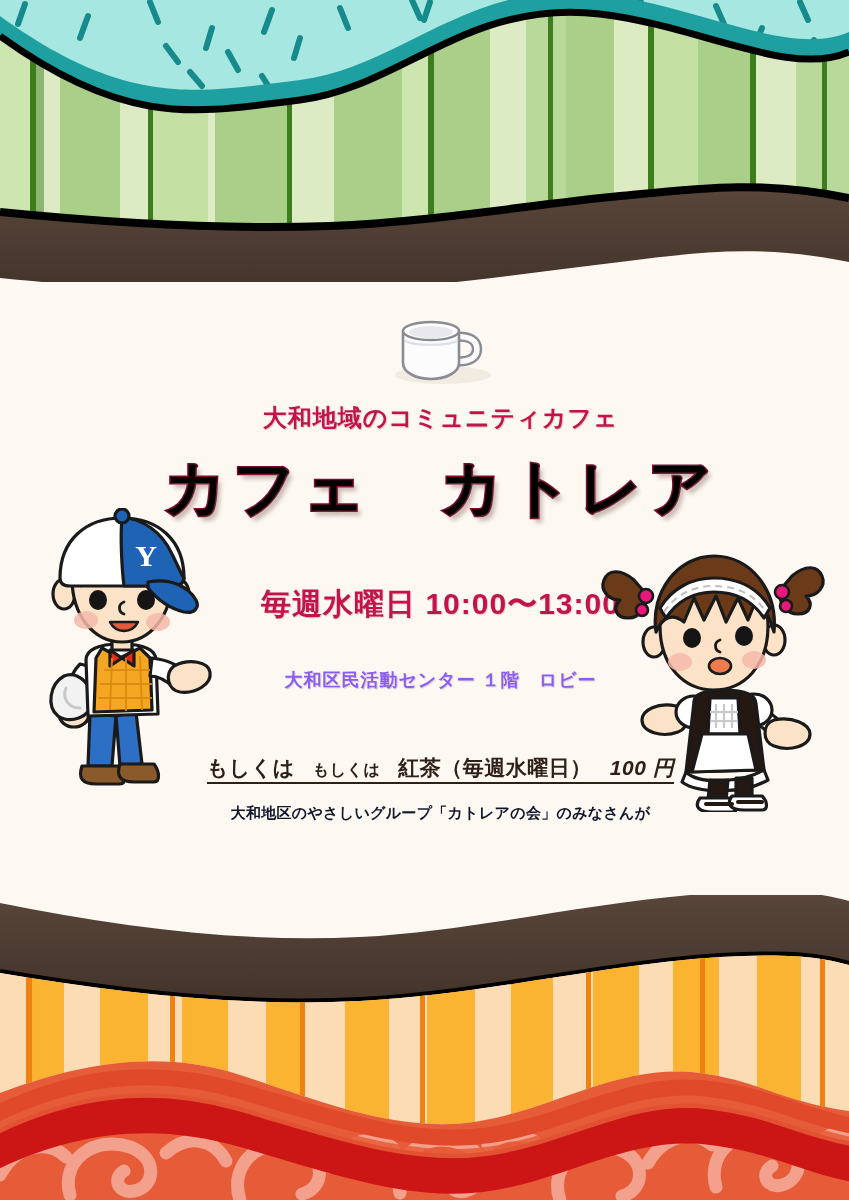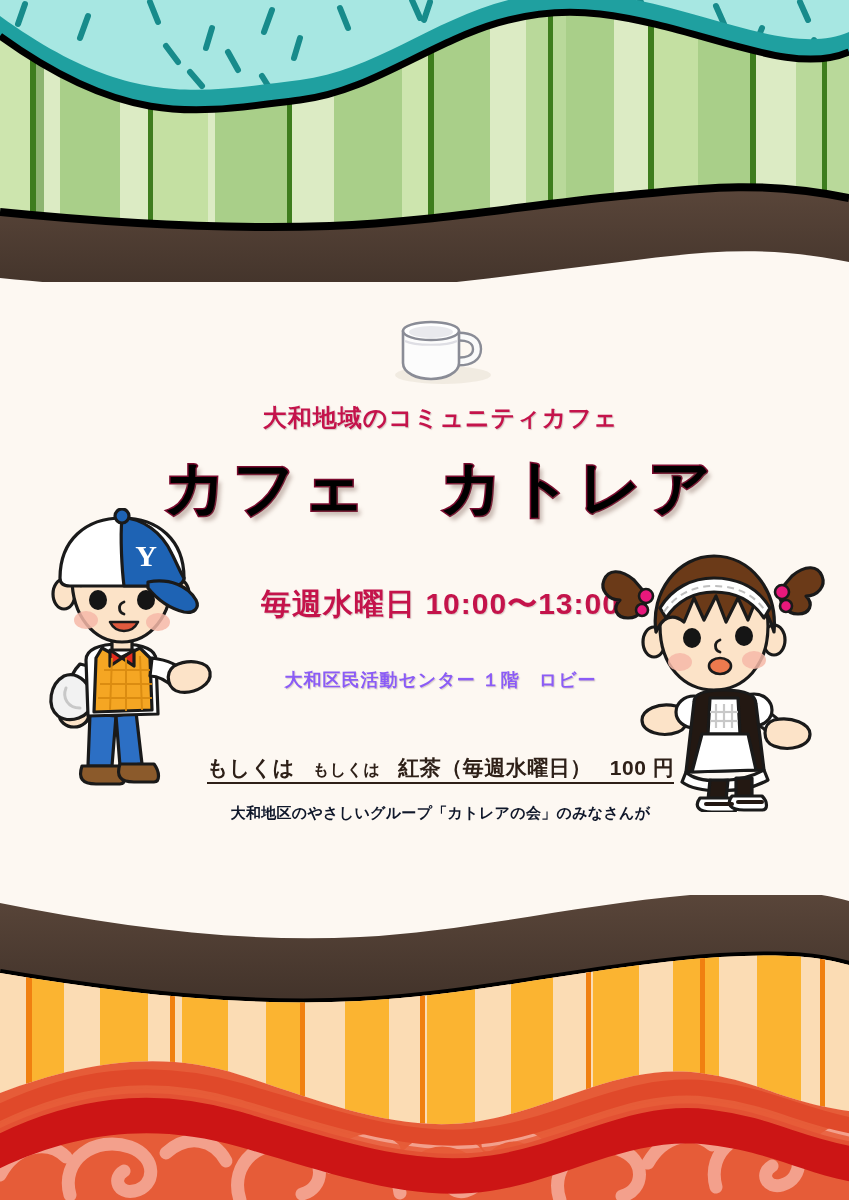--- a/index.html
+++ b/index.html
@@ -352,21 +352,21 @@
   <div class="center-col" id="subtitle-line">大和地域のコミュニティカフェ</div>
 
   <div class="center-col" id="main-title">カフェ　カトレア</div>
 
   <div class="center-col" id="datetime-line">毎週水曜日 10:00〜13:00</div>
 
 
   <div class="center-col" id="venue-line">大和区民活動センター １階　ロビー</div>
 
   <div class="center-col" id="price-line">
-    <span class="underlined"><span>もしくは</span><span class="small" style="margin:0 18px;">もしくは</span><span>紅茶（毎週水曜日）</span><span style="margin-left:18px;">100 円</span></span>
+    <span class="underlined"><span>もしくは</span><span class="small" style="margin:0 18px;">もしくは</span><span>紅茶（毎週水曜日）</span><span style="margin-left:18px;font-style:italic;">100 円</span></span>
   </div>
 
   <div class="center-col" id="description">
     <span class="dline">大和地区のやさしいグループ「カトレアの会」のみなさんが</span>
   </div>
 
   <div class="character" id="boy-character">
     <svg width="190" height="300" viewBox="0 0 190 300" xmlns="http://www.w3.org/2000/svg">
       <g stroke="#1A1A1A" stroke-width="3.2" stroke-linejoin="round" stroke-linecap="round">
 

